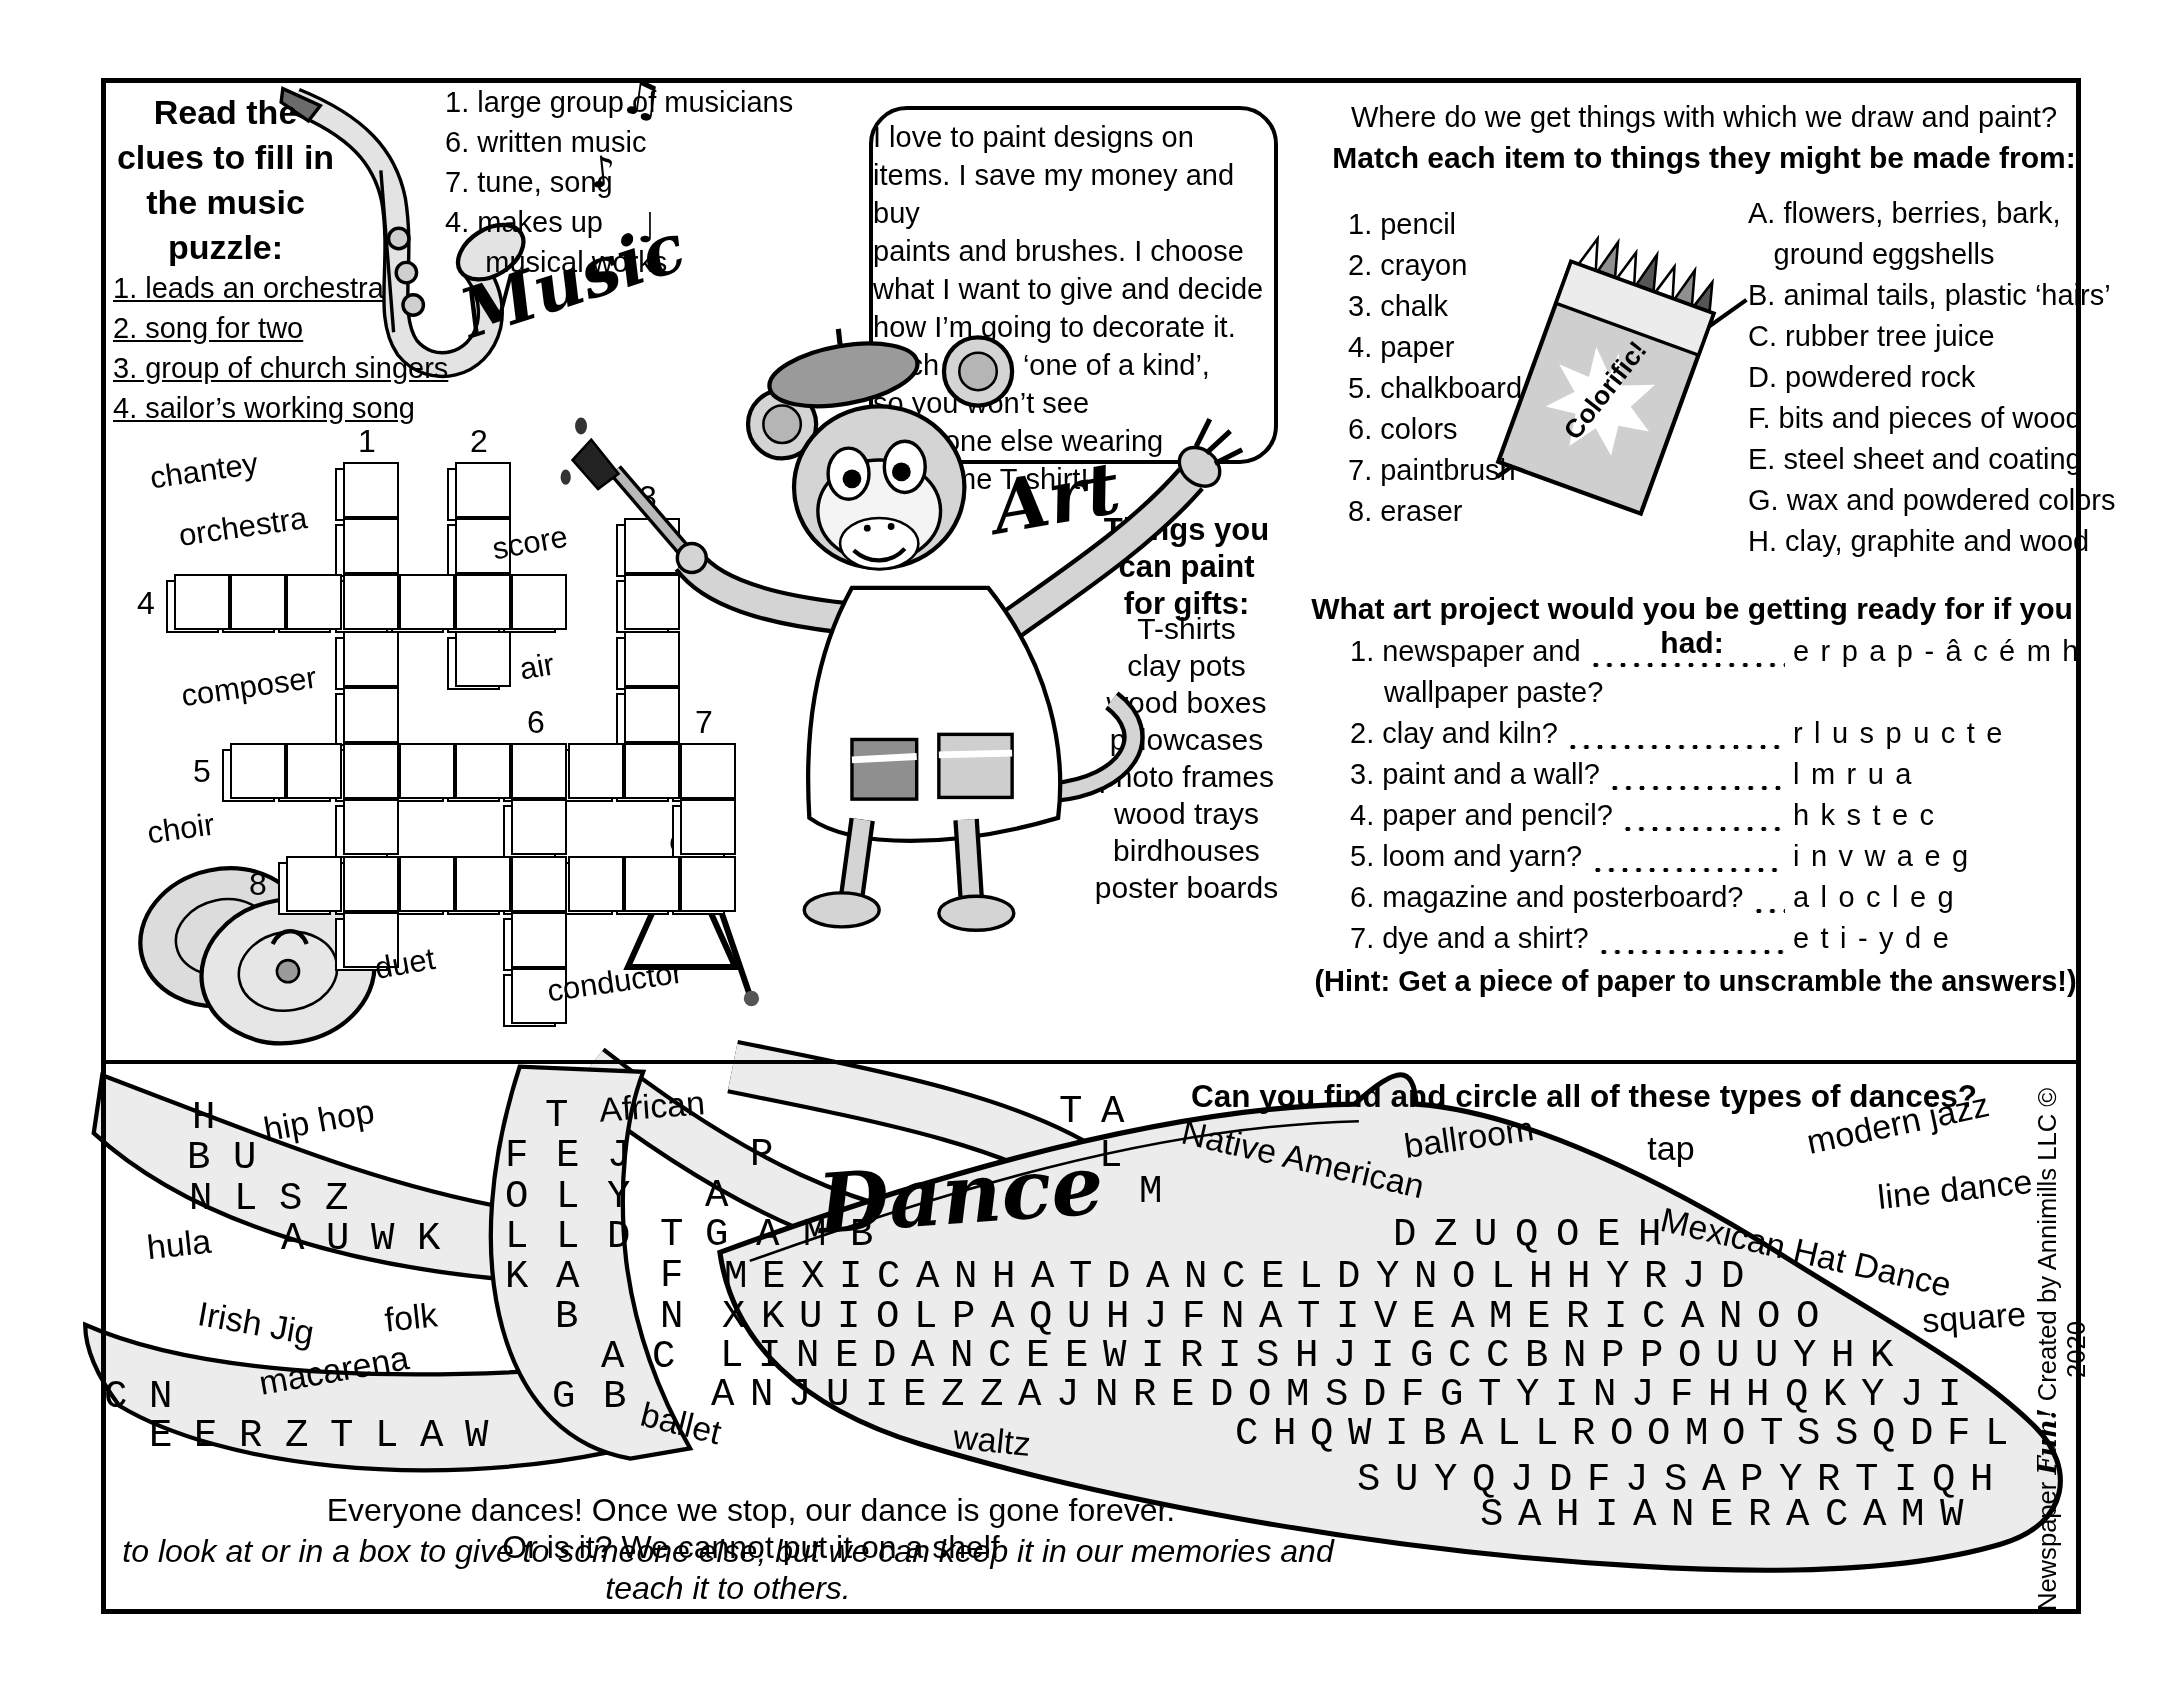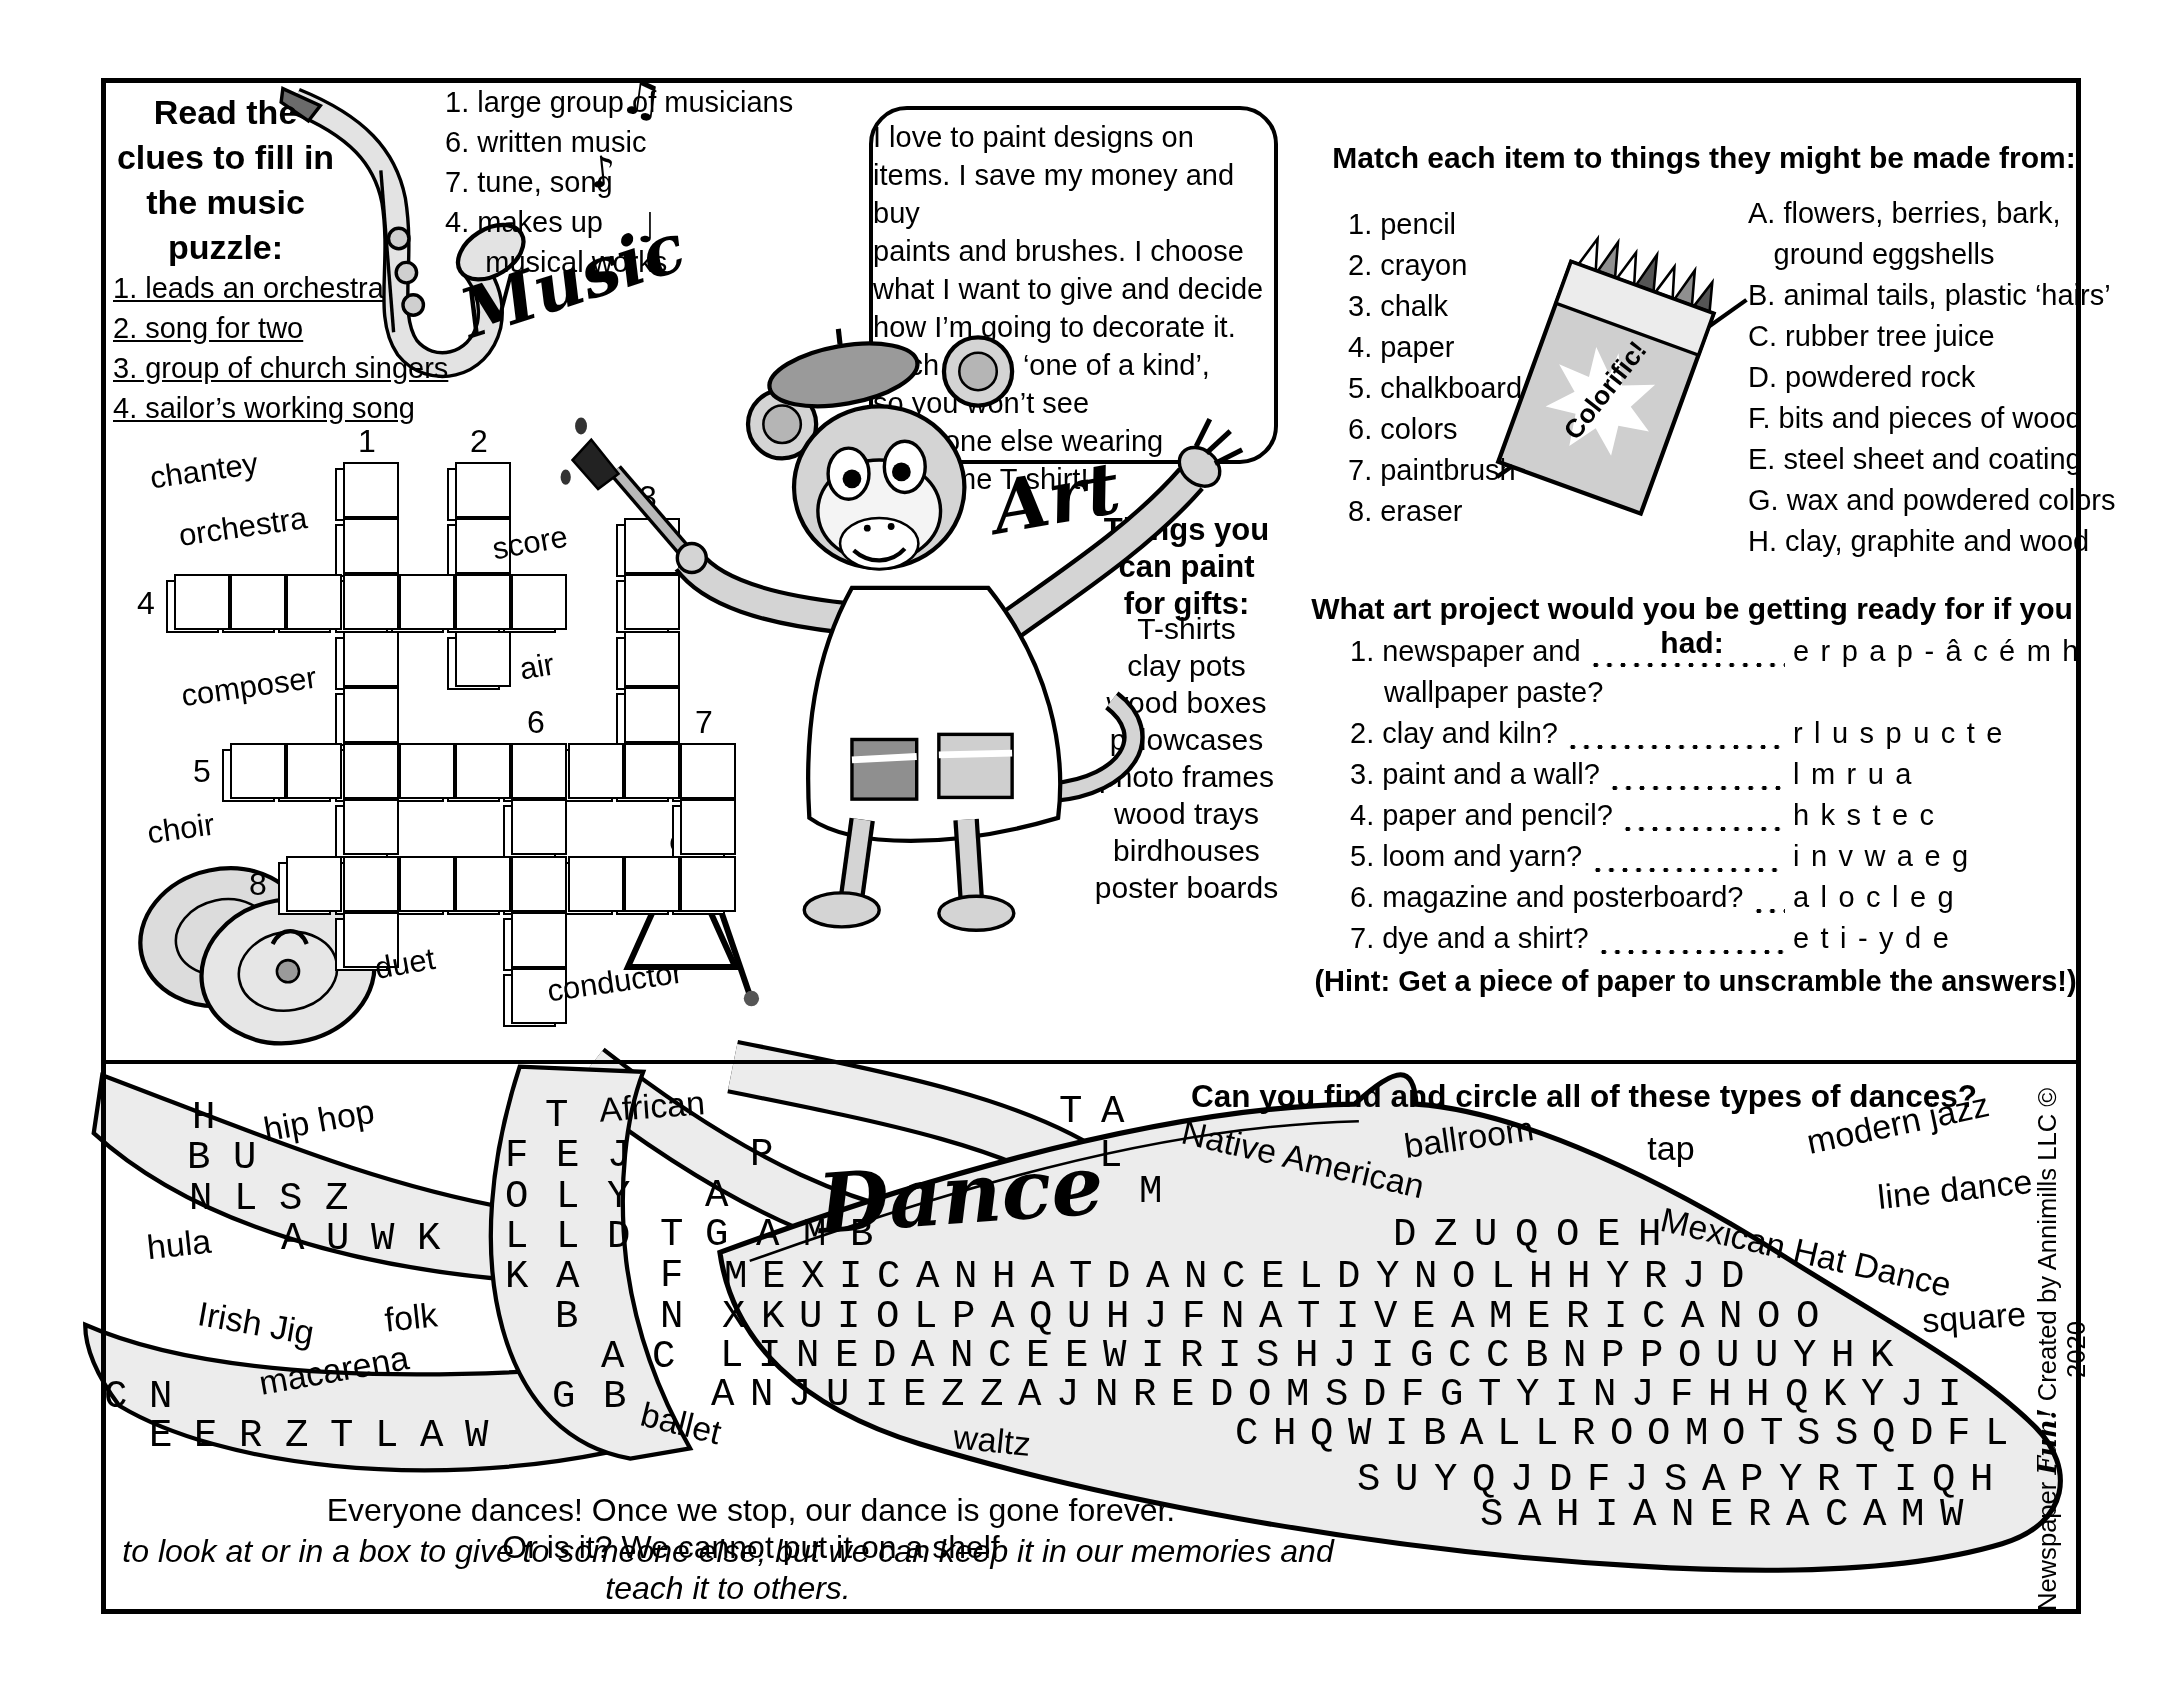--- a/index.html
+++ b/index.html
@@ -209,20 +209,21 @@
   <div class="abs" id="gifts-items">
       <div>T-shirts</div>
       <div>clay pots</div>
       <div>wood boxes</div>
       <div>pillowcases</div>
       <div>photo frames</div>
       <div>wood trays</div>
       <div>birdhouses</div>
       <div>poster boards</div>
     </div>
+  <div class="abs" id="match-q1">Where do we get things with which we draw and paint?</div>
   <div class="abs" id="match-q2">Match each item to things they might be made from:</div>
   <div class="abs" id="match-items">
       <div>1. pencil</div>
       <div>2. crayon</div>
       <div>3. chalk</div>
       <div>4. paper</div>
       <div>5. chalkboard</div>
       <div>6. colors</div>
       <div>7. paintbrush</div>
       <div>8. eraser</div>

